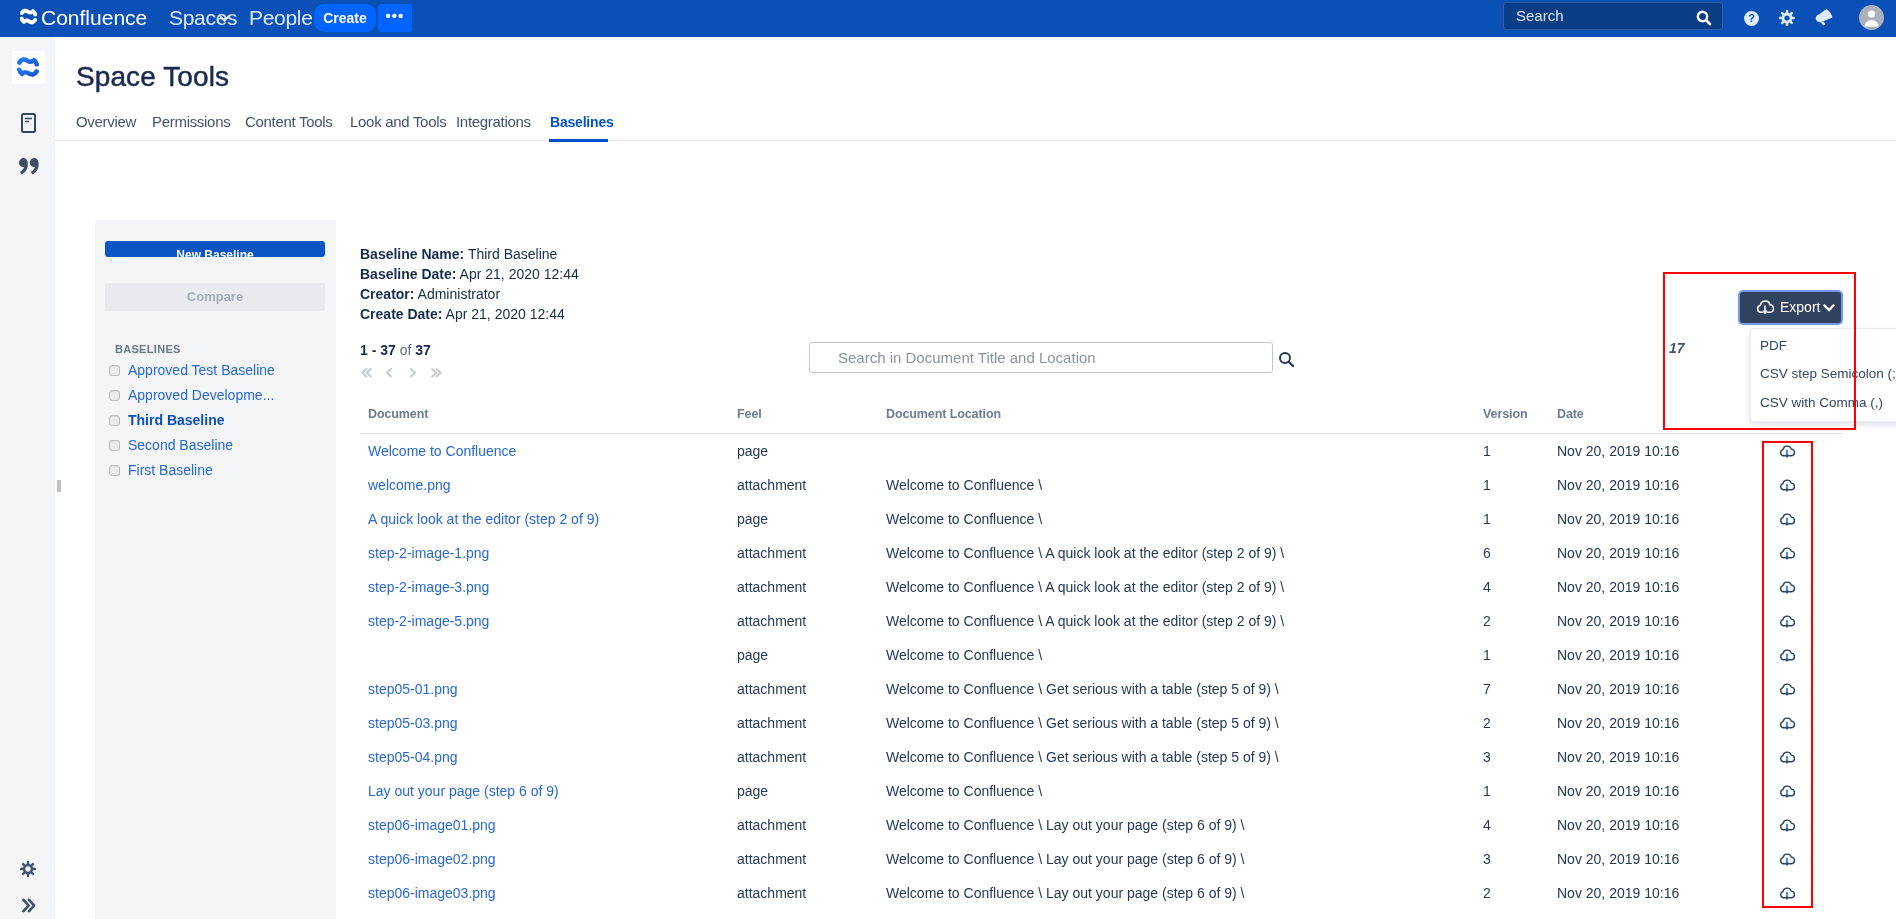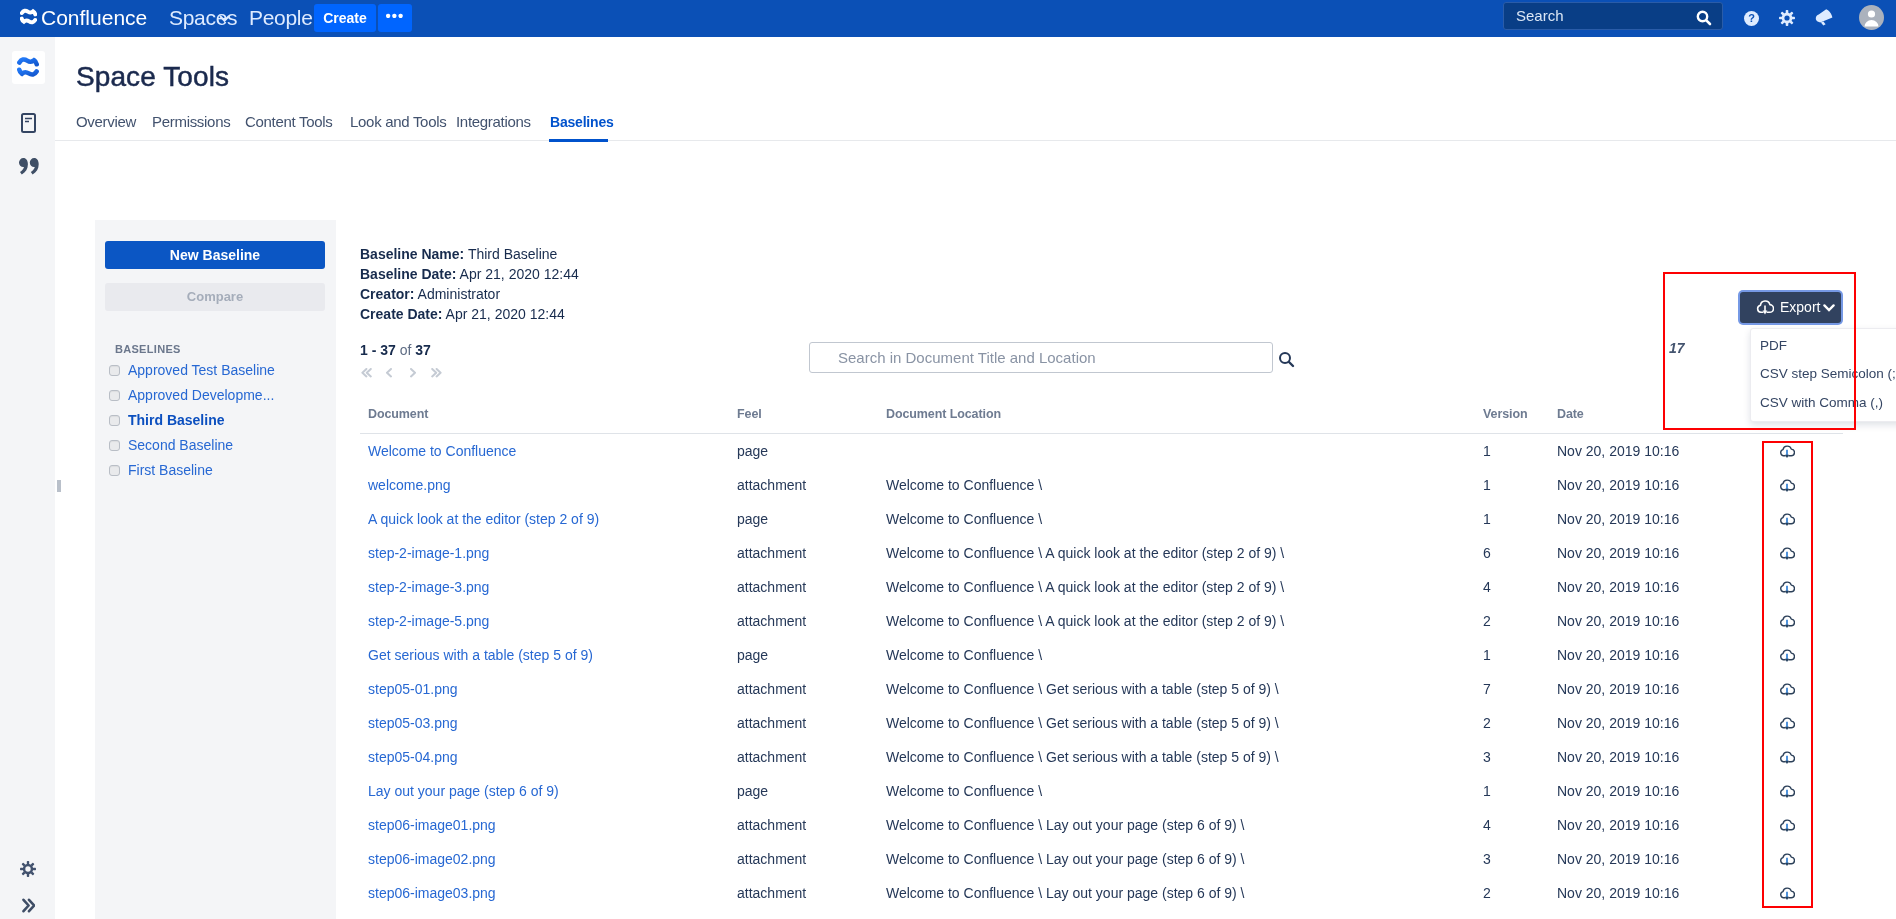--- a/index.html
+++ b/index.html
@@ -4,31 +4,31 @@
 <style>
 * { margin:0; padding:0; box-sizing:border-box; }
 html,body { width:1896px; height:919px; overflow:hidden; background:#fff;
   font-family:"Liberation Sans", sans-serif; }
 .abs { position:absolute; }
 
 
 #nav { position:absolute; left:0; top:0; width:1896px; height:37px; background:#0b50b6; border-bottom:0; }
 #nav .brandtext { position:absolute; left:41px; top:6px; color:#fff; font-size:21px; font-weight:400; }
 .navitem { position:absolute; top:0; height:36px; line-height:36px; color:#deebff; font-size:21px; letter-spacing:-0.3px; }
-#btn-create { position:absolute; left:314px; top:4px; width:62px; height:28px; background:#0065ff; border-radius:3px; color:#fff; font-size:14px; font-weight:bold; text-align:center; line-height:28px; }
+#btn-create { position:absolute; left:314px; top:4px; width:62px; height:28px; background:#0065ff; border-radius:10px; color:#fff; font-size:14px; font-weight:bold; text-align:center; line-height:28px; }
 #btn-dots { position:absolute; left:378px; top:4px; width:34px; height:28px; background:#0065ff; border-radius:3px; color:#fff; text-align:center; line-height:24px; font-size:15px; font-weight:bold; letter-spacing:1px; }
 #searchbox { position:absolute; left:1503px; top:2px; width:220px; height:28px; background:#093e86; border:1px solid #2a5ca8; border-radius:3px; color:#dce7f5; font-size:15px; line-height:26px; padding-left:12px; }
 
 
 #rail { position:absolute; left:0; top:37px; width:55px; height:882px; background:#f4f5f7; }
 #railtile { position:absolute; left:12px; top:14px; width:33px; height:33px; background:#fff; border-radius:3px; }
 
 
 #panel { position:absolute; left:95px; top:220px; width:241px; height:699px; background:#f4f5f7; }
-#btn-newbase { position:absolute; left:10px; top:21px; width:220px; height:28px; background:#0b56c4; border-radius:3px; color:#fff; font-size:14px; font-weight:bold; text-align:center; line-height:28px; }
+#btn-newbase { position:absolute; left:10px; top:21px; width:220px; height:16px; background:#0b56c4; border-radius:3px; color:#fff; font-size:12px; font-weight:bold; text-align:center; line-height:28px; }
 #btn-compare { position:absolute; left:10px; top:63px; width:220px; height:28px; background:#e9eaee; border-radius:3px; color:#a5adba; font-size:13px; font-weight:bold; text-align:center; line-height:28px; }
 #bl-label { position:absolute; left:20px; top:123px; color:#6b778c; font-size:11px; font-weight:bold; letter-spacing:0.3px; }
 .blitem { position:absolute; left:14px; height:16px; line-height:16px; font-size:14px; color:#2768d3; }
 .blitem .cb { display:inline-block; width:11px; height:11px; background:#e9eaec; border:1px solid #b9bec6; border-radius:3px; vertical-align:-1px; margin-right:8px; box-shadow:inset 0 1px 1px rgba(0,0,0,0.06); }
 
 
 #title { position:absolute; left:76px; top:61px; font-size:28px; color:#1b2a4e; font-weight:500; letter-spacing:0.1px; -webkit-text-stroke:0.5px #1b2a4e; }
 #tabs { position:absolute; left:0; top:113px; font-size:15px; color:#42526e; letter-spacing:-0.3px; }
 #tabs span { position:absolute; white-space:nowrap; }
 #tabs .active { color:#0052cc; font-weight:bold; font-size:14px; letter-spacing:-0.2px; }
@@ -298,21 +298,20 @@
       <div class="c c4">2</div>
       <div class="c c5">Nov 20, 2019 10:16</div>
       <div class="c c6"><svg width="16" height="14" viewBox="0 0 16 14" style="vertical-align:-3px">
           <path d="M6.1 10.8 H4.3 A3.2 3.2 0 0 1 4.0 4.6 A4.3 4.3 0 0 1 12.3 4.1 A3.0 3.0 0 0 1 11.9 10.8 H9.9" stroke="#2c4059" stroke-width="1.4" fill="none" stroke-linecap="round" stroke-linejoin="round"></path>
           <path d="M6.1 10.8 H9.9" stroke="#97a0ad" stroke-width="1.1"></path>
           <path d="M8 4.8 V10.4" stroke="#3b86d6" stroke-width="1.8"></path>
           <path d="M5.8 9.7 L8 12.9 L10.2 9.7 Z" fill="#25415f"></path>
         </svg></div>
     </div>
 <div class="row" style="top:638px">
-      <div class="c c1">Get serious with a table (step 5 of 9)</div>
       <div class="c c2">page</div>
       <div class="c c3">Welcome to Confluence \</div>
       <div class="c c4">1</div>
       <div class="c c5">Nov 20, 2019 10:16</div>
       <div class="c c6"><svg width="16" height="14" viewBox="0 0 16 14" style="vertical-align:-3px">
           <path d="M6.1 10.8 H4.3 A3.2 3.2 0 0 1 4.0 4.6 A4.3 4.3 0 0 1 12.3 4.1 A3.0 3.0 0 0 1 11.9 10.8 H9.9" stroke="#2c4059" stroke-width="1.4" fill="none" stroke-linecap="round" stroke-linejoin="round"></path>
           <path d="M6.1 10.8 H9.9" stroke="#97a0ad" stroke-width="1.1"></path>
           <path d="M8 4.8 V10.4" stroke="#3b86d6" stroke-width="1.8"></path>
           <path d="M5.8 9.7 L8 12.9 L10.2 9.7 Z" fill="#25415f"></path>
         </svg></div>

